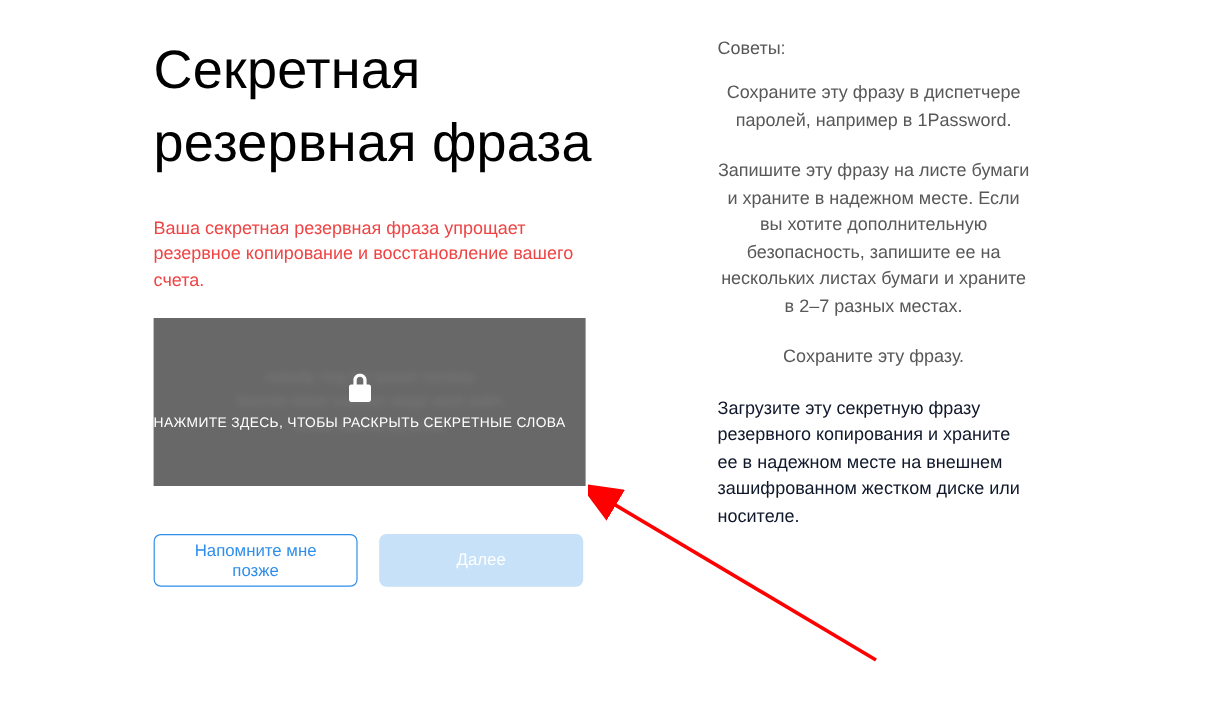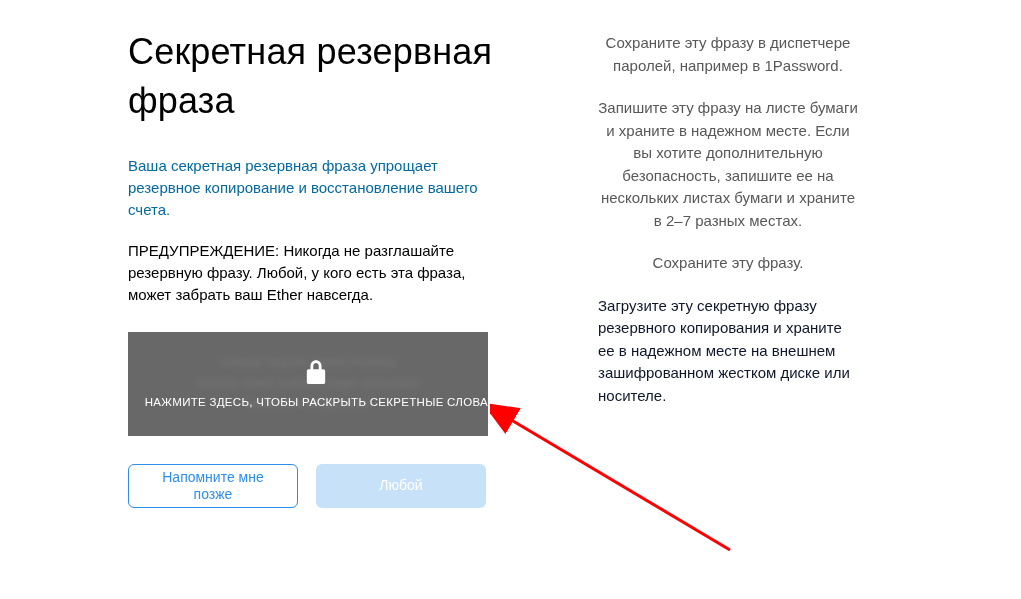--- a/index.html
+++ b/index.html
@@ -17,50 +17,50 @@
   }
   .left-col {
     width: 370px;
     margin-right: 100px;
   }
   .right-col {
     width: 260px;
     padding-top: 4px;
   }
   h1.title {
-    font-size: 36px;
+    font-size: 45px;
     font-weight: 400;
     line-height: 1.35;
     color: #000;
     margin-bottom: 30px;
     letter-spacing: 0.2px;
   }
   .desc {
     font-size: 15px;
     line-height: 1.45;
-    color: #0369a1;
+    color: #ef4444;
     margin-bottom: 20px;
     margin-top: 20px;
   }
   .warn {
     font-size: 15px;
     line-height: 1.45;
     color: #000;
     margin-bottom: 26px;
   }
   .reveal-box {
     background: #686868;
     width: 360px;
-    height: 104px;
+    height: 140px;
     display: flex;
     flex-direction: column;
-    align-items: flex-end;
+    align-items: flex-start;
     justify-content: center;
     position: relative;
-    margin-bottom: 28px;
+    margin-bottom: 40px;
     cursor: pointer;
   }
   .reveal-box .blurred-text {
     position: absolute;
     top: 0; left: 0; right: 0; bottom: 0;
     display: flex;
     flex-direction: column;
     align-items: center;
     justify-content: center;
     color: rgba(255,255,255,0.12);
@@ -149,46 +149,46 @@
 </head>
 <body>
 
 <div class="container">
   <div class="left-col">
 
     <h1 class="title">Секретная резервная фраза</h1>
 
     <p class="desc">Ваша секретная резервная фраза упрощает резервное копирование и восстановление вашего счета.</p>
 
-    <p class="warn">ПРЕДУПРЕЖДЕНИЕ: Никогда не разглашайте резервную фразу. Любой, у кого есть эта фраза, может забрать ваш Ether навсегда.</p>
 
     <div class="reveal-box">
       <div class="blurred-text">
         <span>nobody ring list speed monkey</span>
         <span>favorite ticket cushion siege work palm</span>
         <span>settle eternal pyramid</span>
       </div>
       <div class="lock-wrap">
         <span class="lock-icon">
           <svg viewBox="0 0 24 28">
               <path d="M12 0c-3.3 0-6 2.7-6 6v4H4c-1.1 0-2 .9-2 2v12c0 1.1.9 2 2 2h16c1.1 0 2-.9 2-2V12c0-1.1-.9-2-2-2h-2V6c0-3.3-2.7-6-6-6zm0 3c1.7 0 3 1.3 3 3v4H9V6c0-1.7 1.3-3 3-3z"></path>
             </svg>
         </span>
         <div class="reveal-label">НАЖМИТЕ ЗДЕСЬ, ЧТОБЫ РАСКРЫТЬ СЕКРЕТНЫЕ СЛОВА</div>
       </div>
     </div>
 
     <div class="button-row">
       <div class="btn btn-outline">Напомните мне позже</div>
-      <div class="btn btn-primary-disabled">Любой</div>
+      <div class="btn btn-primary-disabled">Далее</div>
     </div>
 
   </div>
 
   <div class="right-col">
+    <p class="tips-heading">Советы:</p>
     <p class="tip">Сохраните эту фразу в диспетчере паролей, например в 1Password.</p>
     <p class="tip">Запишите эту фразу на листе бумаги и храните в надежном месте. Если вы хотите дополнительную безопасность, запишите ее на нескольких листах бумаги и храните в 2–7 разных местах.</p>
     <p class="tip">Сохраните эту фразу.</p>
     <p class="tip-link">Загрузите эту секретную фразу резервного копирования и храните ее в надежном месте на внешнем зашифрованном жестком диске или носителе.</p>
   </div>
 </div>
 
 <svg class="arrow-svg" width="260" height="170">
   <defs>
     <marker id="arrowhead" markerWidth="12" markerHeight="10" refX="2" refY="5" orient="auto">

